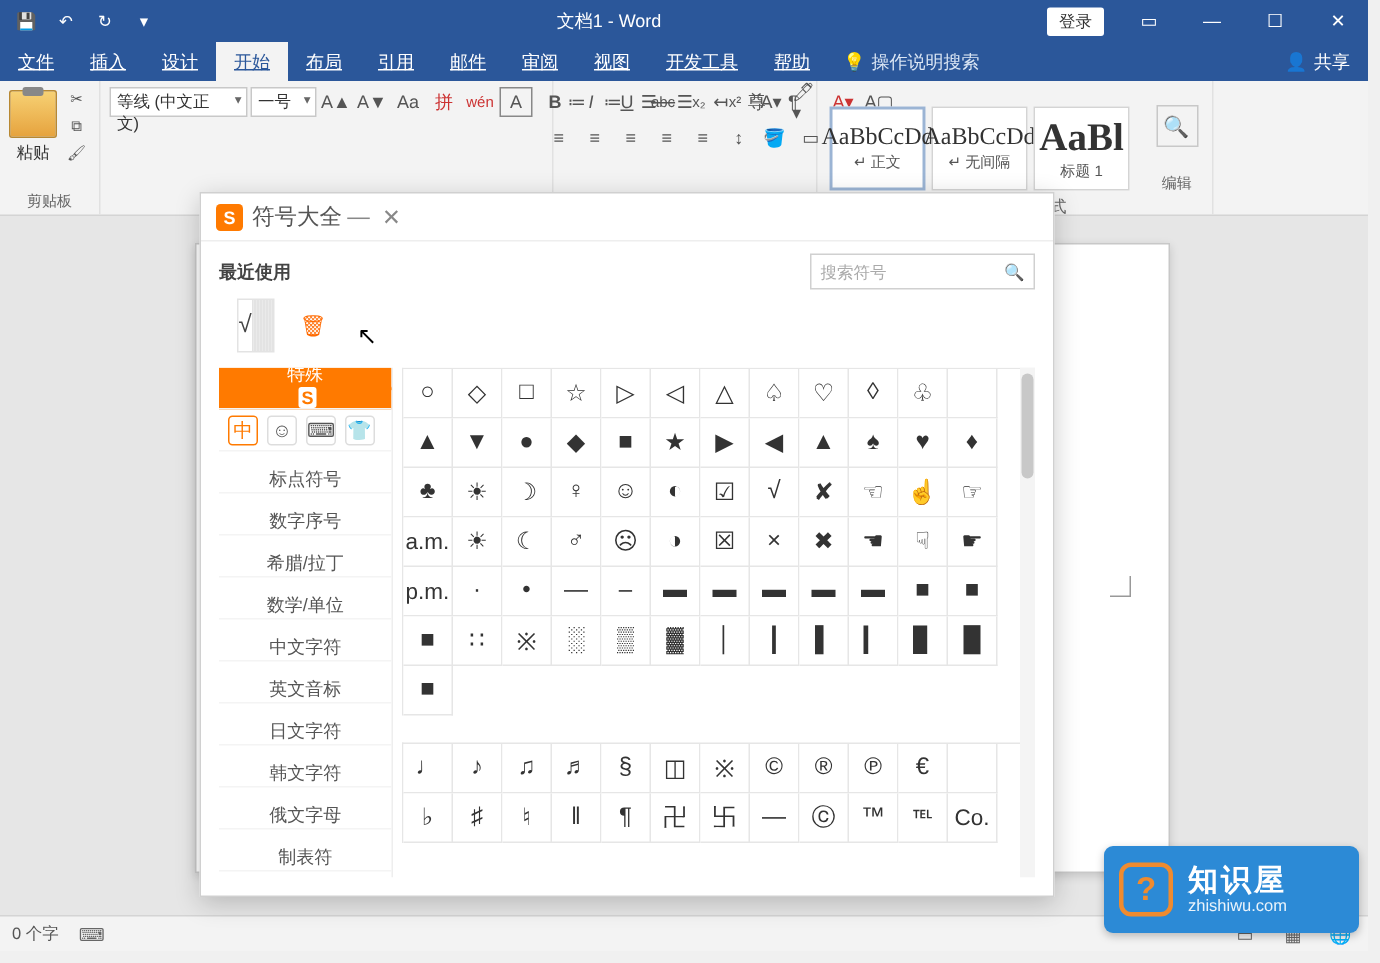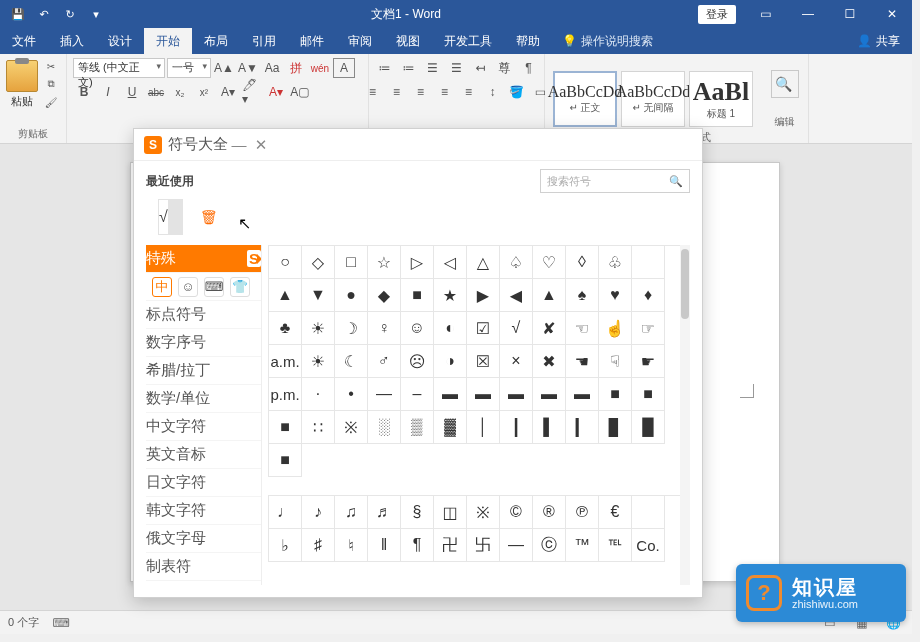--- a/index.html
+++ b/index.html
@@ -11,21 +11,21 @@
 .titlebar .quick-access { display: flex; gap: 2px; padding: 0 6px; }
 .titlebar .qa-btn { width: 24px; height: 24px; display: flex; align-items: center; justify-content: center; color: #fff; }
 .titlebar .title { flex: 1; text-align: center; font-size: 12px; }
 .titlebar .tb-right { display: flex; align-items: center; gap: 2px; }
 .login-btn { background: #fff; color: #333; padding: 2px 8px; font-size: 11px; margin-right: 8px; border-radius: 2px; }
 .win-btn { width: 40px; height: 28px; display: flex; align-items: center; justify-content: center; color: #fff; font-size: 12px; }
 .win-close { } 
 
 
 .menubar { height: 26px; background: #2b579a; display: flex; align-items: stretch; color: #fff; font-size: 12px; }
-.menu-item { padding: 0 12px; display: flex; align-items: center; }
+.menu-item { padding: 0 12px; display: flex; align-items: center; text-decoration: underline; }
 .menu-item.active { background: #f3f3f3; color: #2b579a; }
 .menu-spacer { flex: 1; }
 .tellme { display: flex; align-items: center; padding: 0 10px; gap: 4px; color: #dbe6f4; }
 .share { padding: 0 12px; display: flex; align-items: center; gap: 4px; }
 
 
 .ribbon { height: 90px; background: #f3f3f3; border-bottom: 1px solid #d4d4d4; display: flex; }
 .ribbon-group { border-right: 1px solid #e1e1e1; display: flex; flex-direction: column; justify-content: space-between; padding: 4px 6px 0 6px; }
 .ribbon-group-label { font-size: 10px; color: #666; text-align: center; padding: 2px 0; margin-top: 15px; }
 .rg-body { flex: 1; display: flex; align-items: center; }
@@ -66,21 +66,21 @@
 .recent-label { font-size:12px; font-weight:bold; color:#444; }
 .search-box { width:150px; height:24px; border:1px solid #d0d0d0; display:flex; align-items:center; padding:0 6px; font-size:11px; color:#aaa; }
 .search-box .mag { margin-left:auto; color:#999; }
 .recent-grid { display:flex; border:1px solid #e3e3e3; margin:0 12px; height:36px; }
 .recent-cell { flex:1; border-right:1px solid #e3e3e3; display:flex; align-items:center; justify-content:center; font-size:16px; color:#444; }
 .recent-cell:last-child { border-right:none; }
 .trash { width:28px; display:flex; align-items:center; justify-content:center; color:#ff6a00; font-size:14px; }
 
 .sogou-body { flex:1; display:flex; margin:10px 12px 12px 12px; overflow:hidden; position:relative; }
 .cat-list { width:116px; border-right:1px solid #eee; overflow:hidden; }
-.cat-item { height:28px; display:flex; align-items:center; justify-content:space-between; font-size:15px; color:#555; border-bottom:1px solid #f4f4f4; }
+.cat-item { height:28px; display:flex; align-items:center; justify-content:flex-end; font-size:12px; color:#555; border-bottom:1px solid #f4f4f4;flex-direction:column; }
 .cat-item.active { background:#ff7a00; color:#fff; position:relative; }
 .cat-item.active::after { content:""; position:absolute; right:-6px; top:9px; border:5px solid transparent; border-left-color:#ff7a00; }
 .mode-row { height:28px; display:flex; align-items:center; gap:6px; padding:0 6px; border-bottom:1px solid #f4f4f4; }
 .mode-btn { width:20px; height:20px; display:flex; align-items:center; justify-content:center; font-size:13px; border:1px solid #ddd; border-radius:3px; color:#555; }
 
 .sym-area { flex:1; overflow:auto; padding-left:6px; }
 .sym-grid { display:grid; grid-template-columns: repeat(12, 33px); grid-auto-rows:33px; border-top:1px solid #e6e6e6; border-left:1px solid #e6e6e6; margin-bottom:18px; }
 .sym-cell { border-right:1px solid #e6e6e6; border-bottom:1px solid #e6e6e6; display:flex; align-items:center; justify-content:center; font-size:16px; color:#333; background:#fff; font-family: "Segoe UI Symbol","Arial Unicode MS",sans-serif; }
 .sym-cell.small { font-size:15px; }
 .vscroll { position:absolute; right:0; top:0; bottom:0; width:10px; background:#f4f4f4; }
@@ -144,21 +144,21 @@
         <div class="small-col">
           <div class="small-btn">✂</div>
           <div class="small-btn">⧉</div>
           <div class="small-btn">🖌</div>
         </div>
       </div>
       <div class="ribbon-group-label">剪贴板</div>
     </div>
 
     <div class="ribbon-group font-group" style="width:302px">
-      <div class="rg-body" style="flex-direction:column; align-items:flex-start; gap:4px; width:100%">
+      <div class="rg-body" style="flex-direction:row; align-items:flex-start; gap:4px; width:100%">
         <div class="row">
           <div class="sel" style="width:92px">等线 (中文正文)</div>
           <div class="sel" style="width:44px">一号</div>
           <div class="rbtn">A▲</div>
           <div class="rbtn">A▼</div>
           <div class="rbtn">Aa</div>
           <div class="rbtn" style="color:#c33">拼</div>
           <div class="rbtn" style="color:#c33;font-size:10px">wén</div>
           <div class="rbtn" style="border:1px solid #888">A</div>
         </div>

